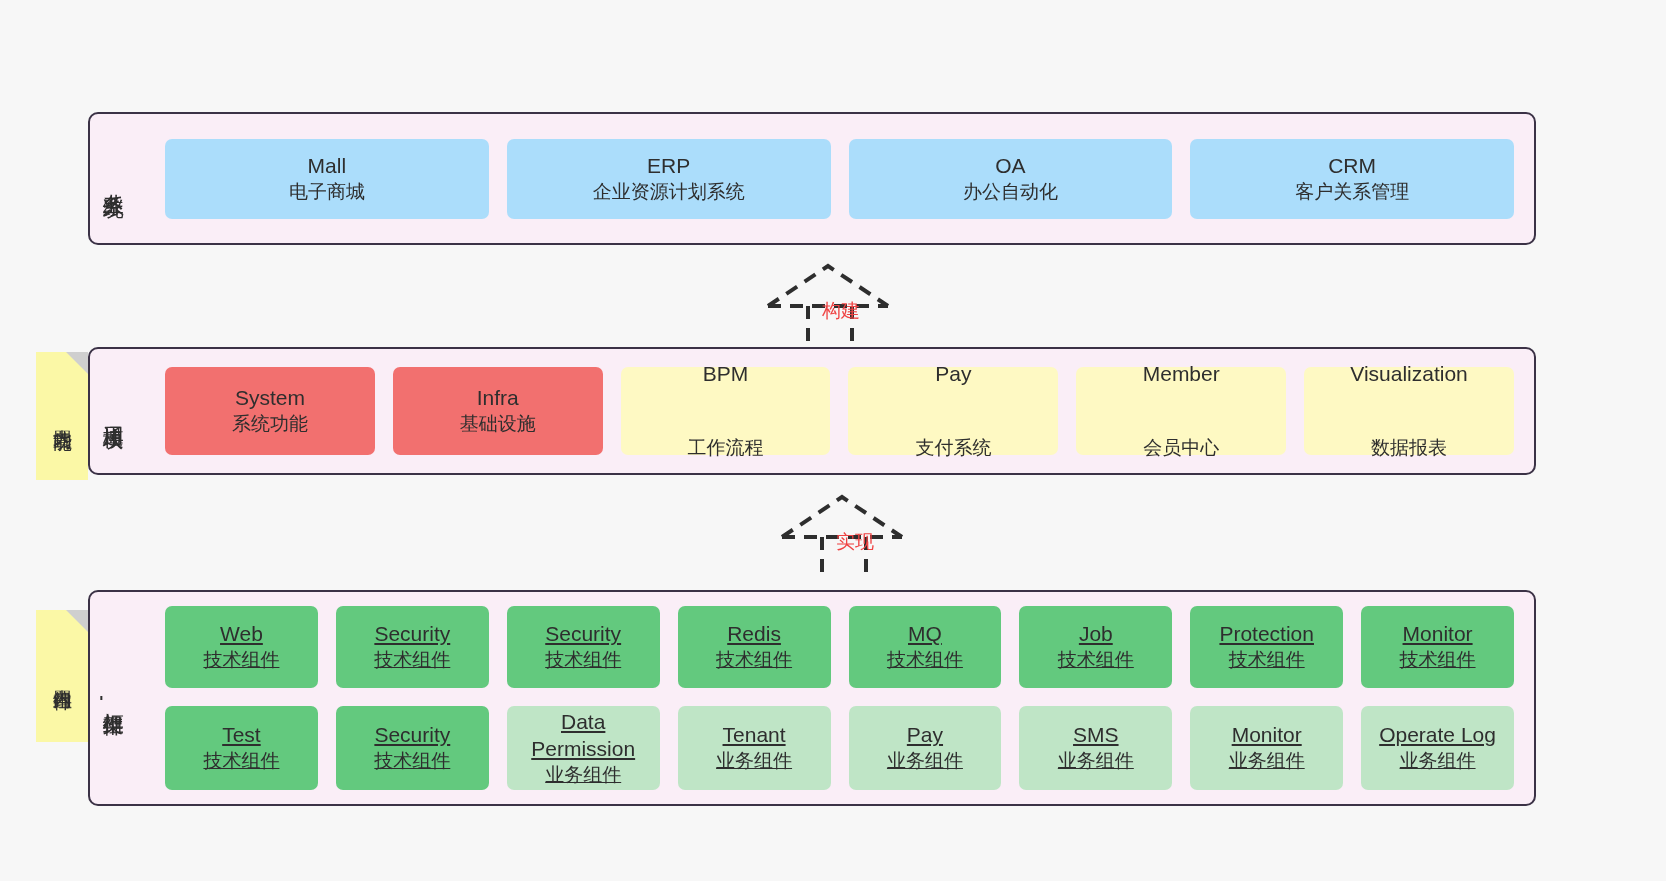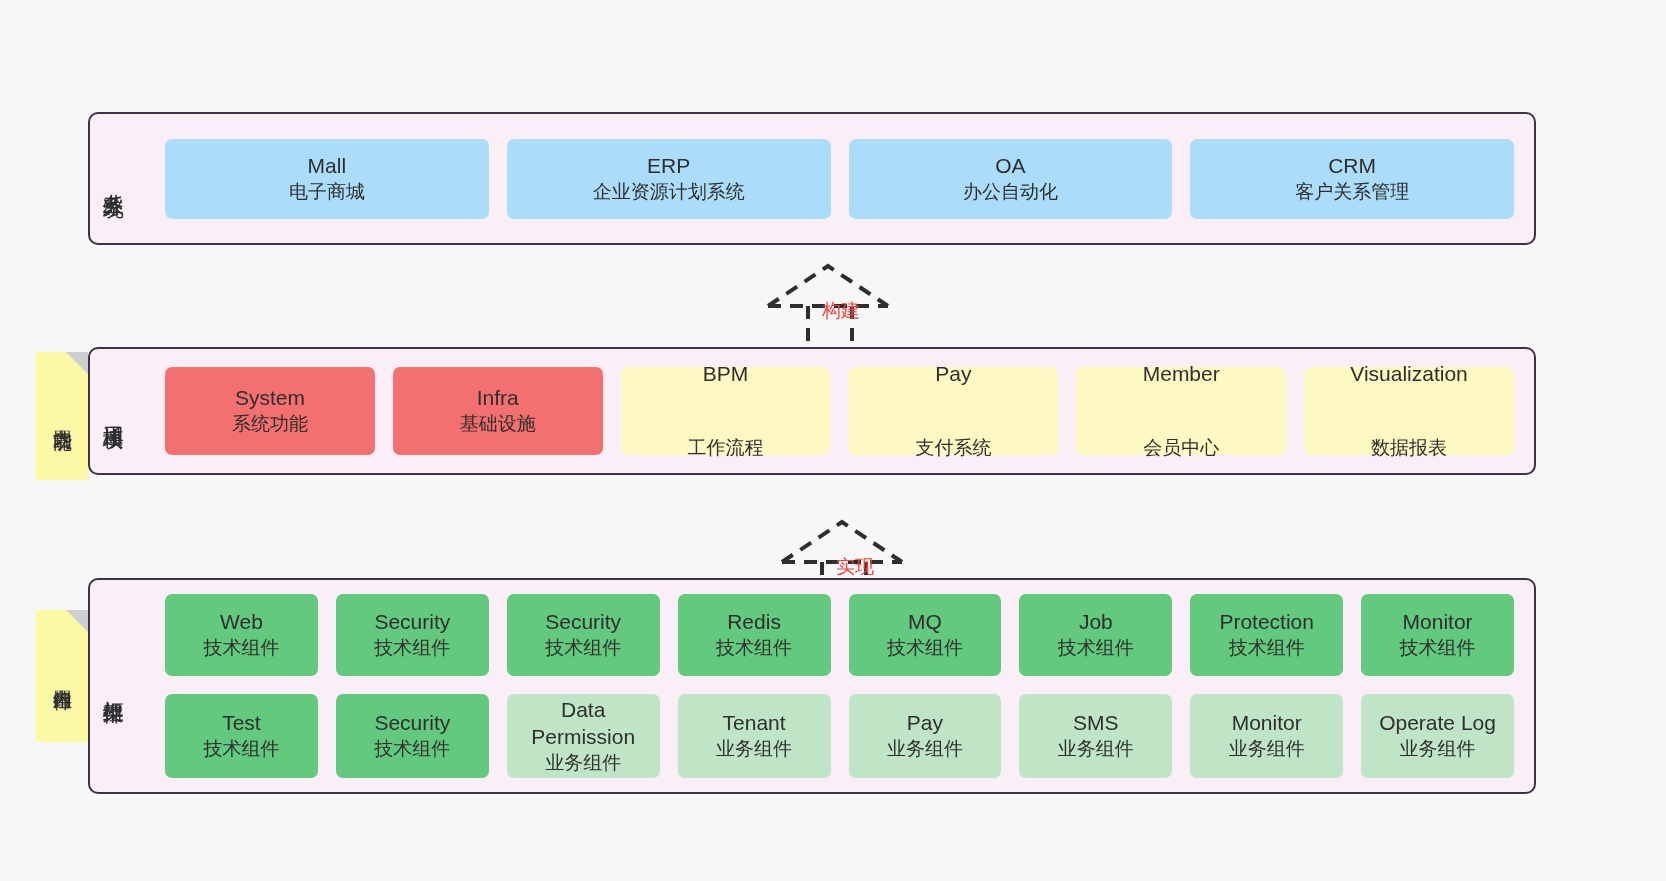--- a/index.html
+++ b/index.html
@@ -189,31 +189,31 @@
 
       </div>
     </div>
   </div>
 
   <div class="note" style="left:36px;top:352px;width:52px;height:128px;">
     <span class="fold"></span>
     <span>内置功能</span>
   </div>
 
-  <div class="arrow" style="left:766px;top:514px;width:160px;height:92px;">
+  <div class="arrow" style="left:766px;top:489px;width:160px;height:92px;">
     <svg width="160" height="92" viewBox="0 0 160 92">
       <polyline points="16,48 76,8 136,48" fill="none" stroke="#2e2e2e" stroke-width="4" stroke-dasharray="13,9" stroke-linecap="butt"></polyline>
       <line x1="16" y1="48" x2="136" y2="48" stroke="#2e2e2e" stroke-width="4" stroke-dasharray="13,9"></line>
       <polyline points="56,48 56,92" fill="none" stroke="#2e2e2e" stroke-width="4" stroke-dasharray="13,9"></polyline>
       <polyline points="100,48 100,92" fill="none" stroke="#2e2e2e" stroke-width="4" stroke-dasharray="13,9"></polyline>
     </svg>
     <span class="arrow-label" style="left:70px;top:40px;">实现</span>
   </div>
 
-  <div class="layer" id="layer-framework" style="left:88px;top:578px;width:1448px;height:216px;">
+  <div class="layer" id="layer-framework" style="left:88px;top:590px;width:1448px;height:216px;text-decoration:underline;">
     <div class="layer-title">框架组件</div>
     <div class="layer-body">
 
       <div class="row r3">
         <div class="cell c-green">
           <span class="t1">Web</span>
           <span class="t2">技术组件</span>
         </div>
         <div class="cell c-green">
           <span class="t1">Security</span>

